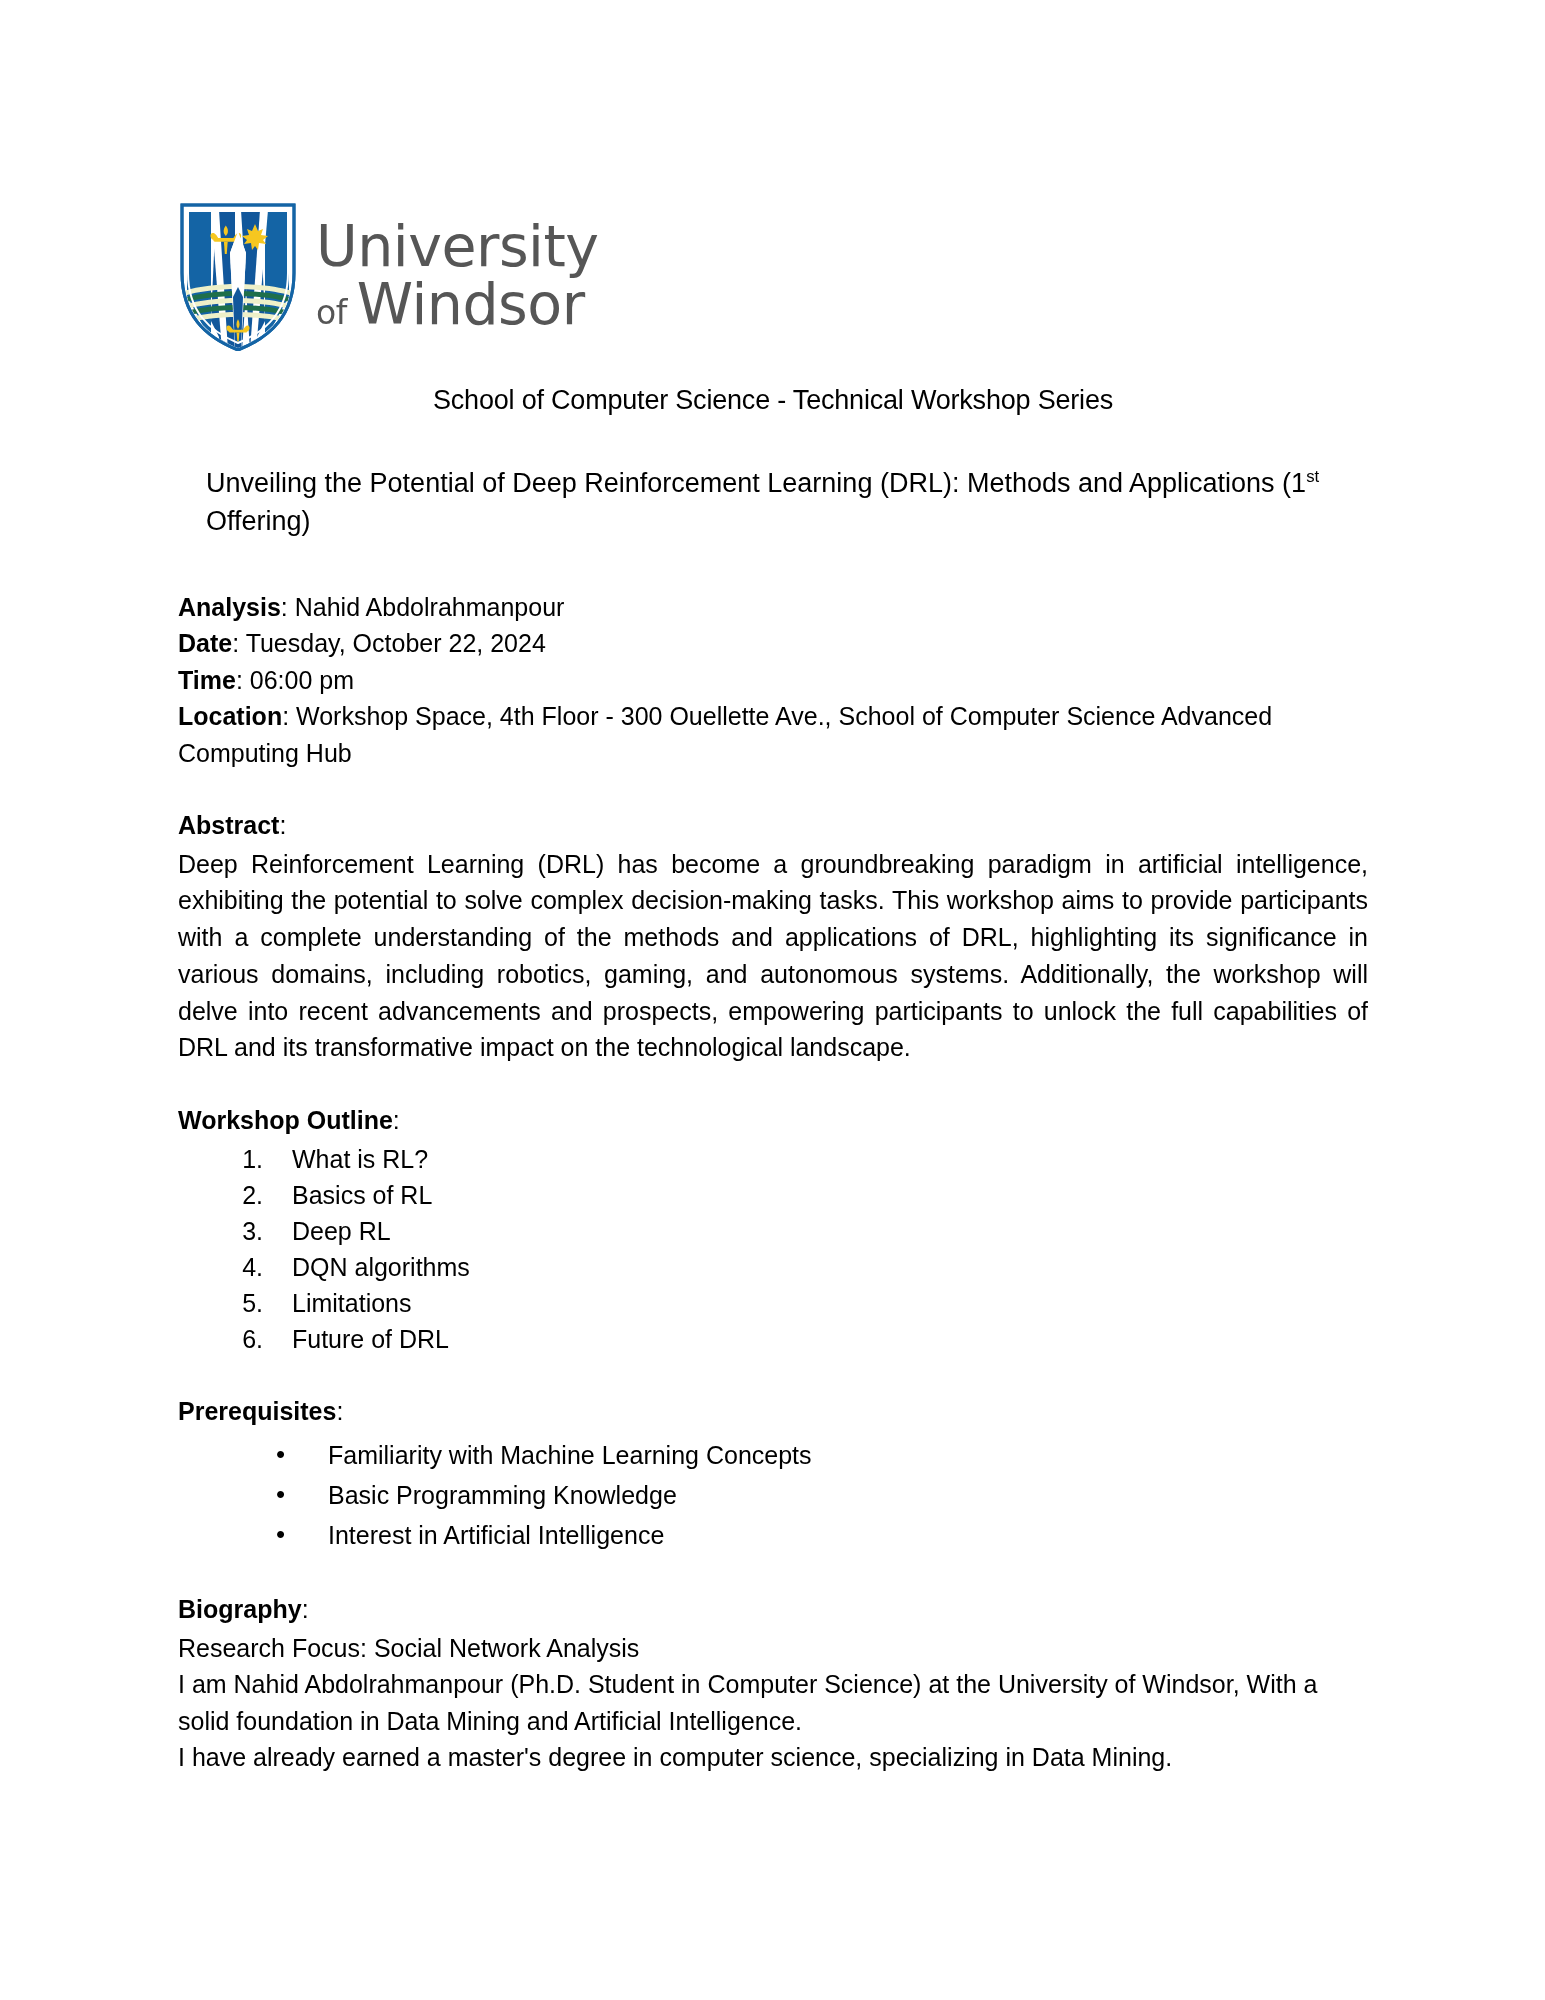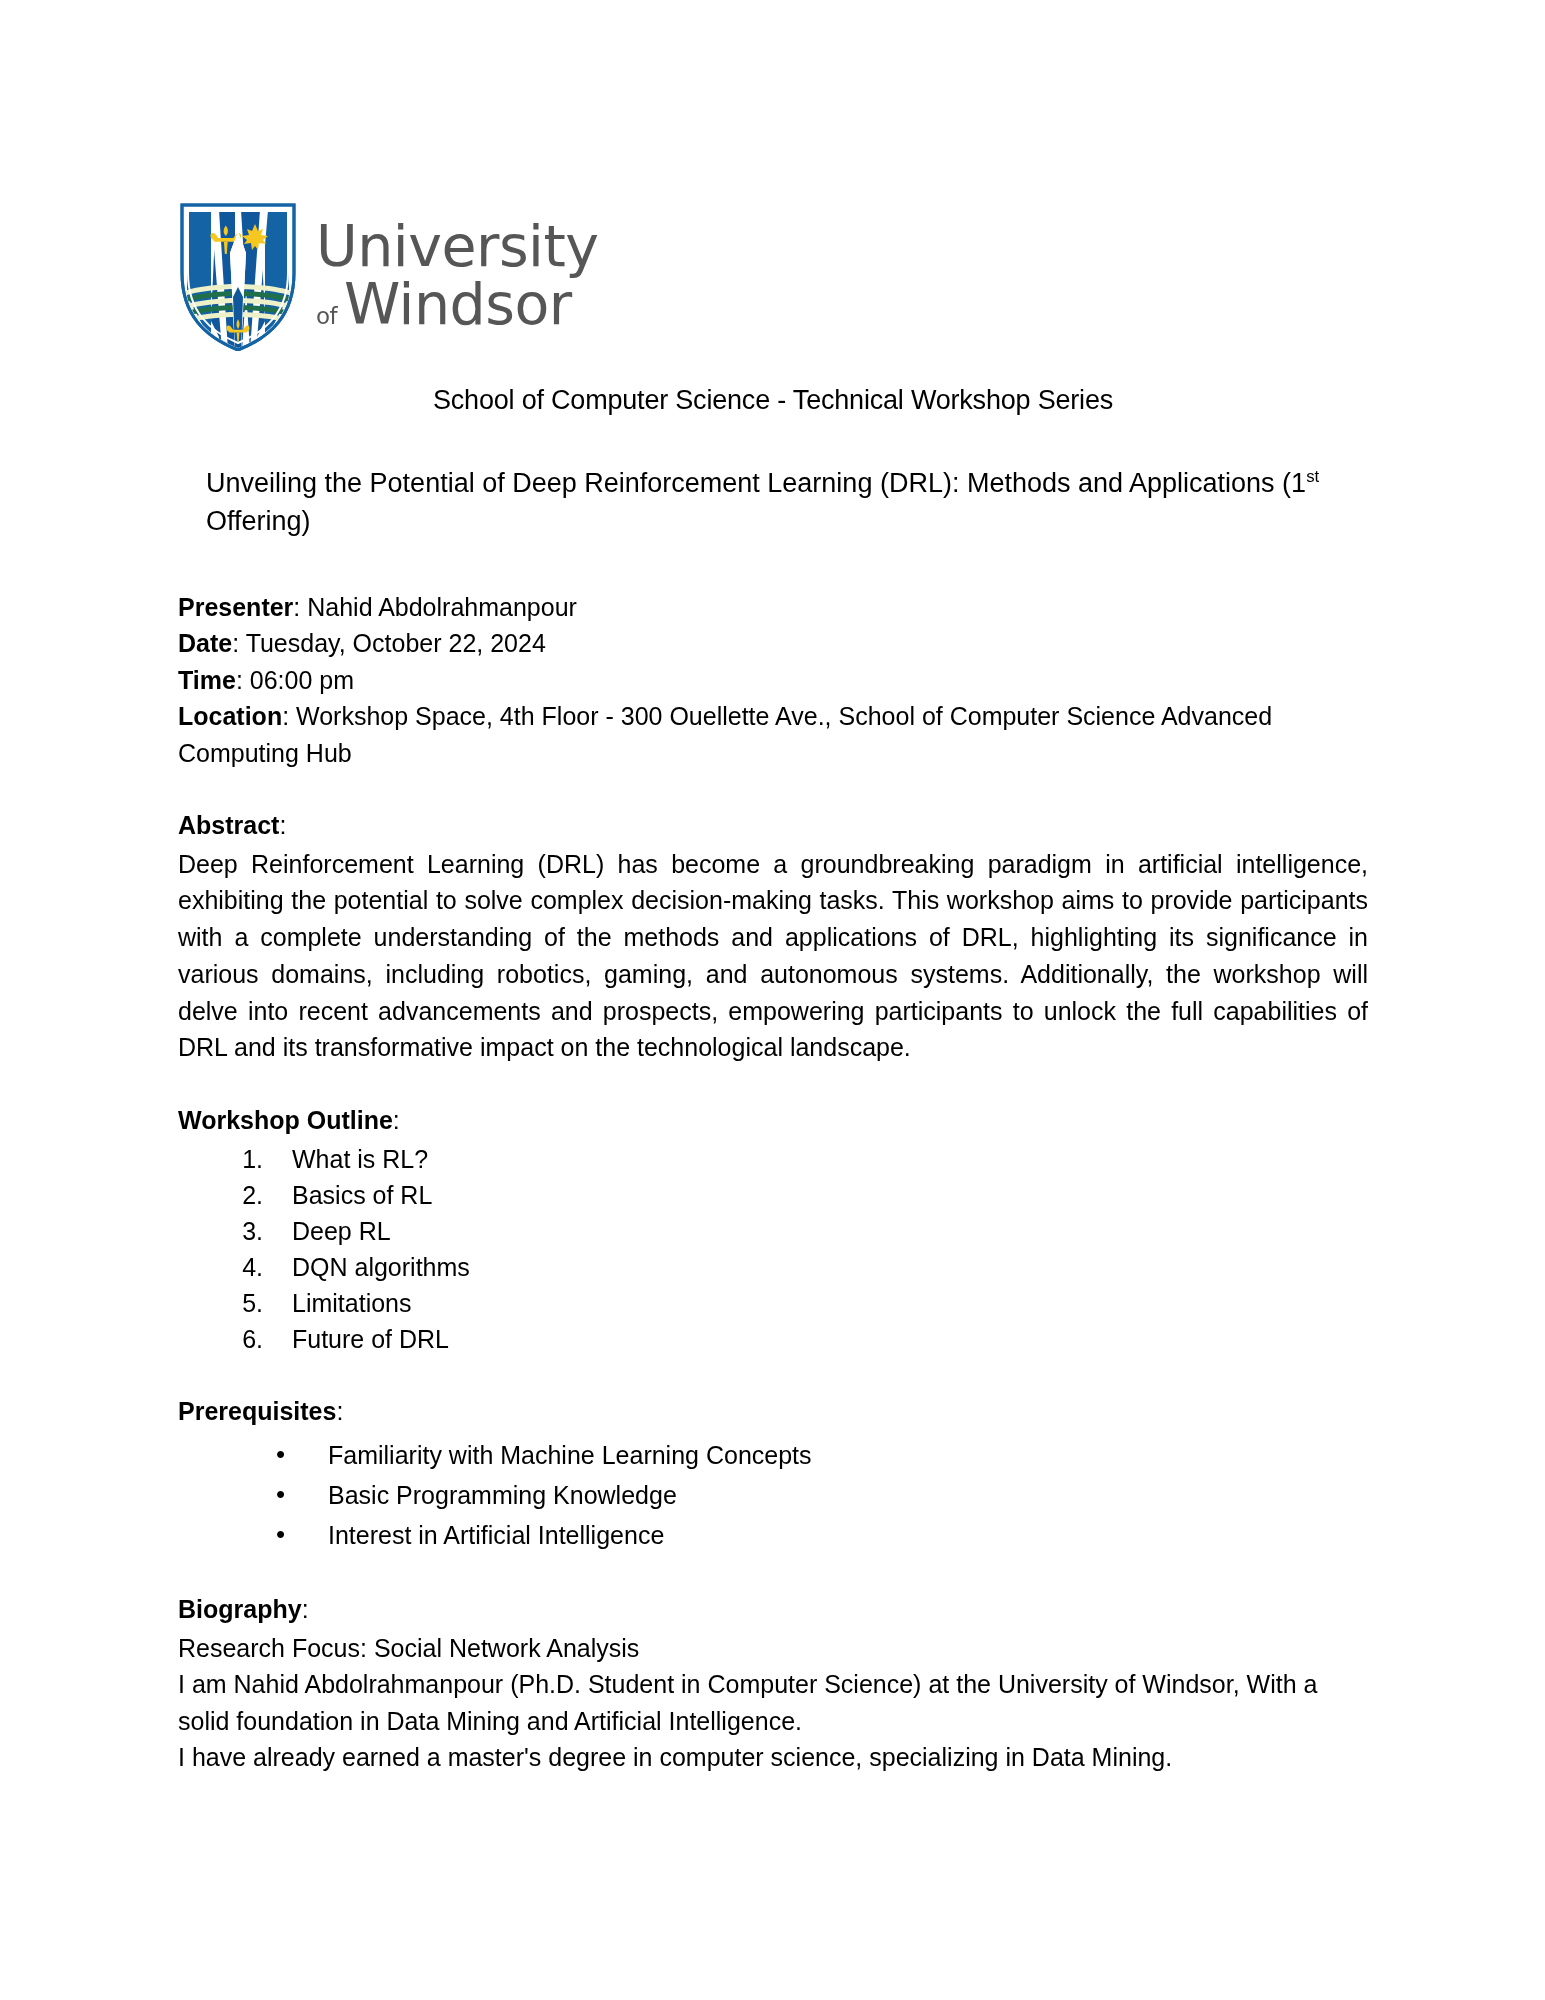--- a/index.html
+++ b/index.html
@@ -59,21 +59,21 @@
     font-family: "DejaVu Sans", sans-serif;
   }
   .wm-line2 {
     font-size: 57px;
     font-weight: 400;
     letter-spacing: -0.5px;
     font-family: "DejaVu Sans", sans-serif;
     margin-top: 2px;
   }
   .wm-of {
-    font-size: 23px;
+    font-size: 33px;
     vertical-align: baseline;
   }
 
   
   .series-title {
     text-align: center;
     font-weight: normal;
     font-size: 27px;
     margin-top: 22px;
     letter-spacing: -0.2px;
@@ -234,21 +234,21 @@
     </div>
 
     <div class="series-title">School of Computer Science - Technical Workshop Series</div>
 
     <div class="talk-title">
       <span>Unveiling the Potential of Deep Reinforcement Learning (DRL): Methods and</span>
       <span>Applications (1</span><sup>st</sup><span> Offering)</span>
     </div>
 
     <div class="meta">
-      <span class="row"><b>Presenter</b><span>: Nahid Abdolrahmanpour</span></span>
+      <span class="row"><b>Analysis</b><span>: Nahid Abdolrahmanpour</span></span>
       <span class="row"><b>Date</b><span>: Tuesday, October 22, 2024</span></span>
       <span class="row"><b>Time</b><span>: 06:00 pm</span></span>
       <span class="row"><b>Location</b><span>: Workshop Space, 4th Floor - 300 Ouellette Ave., School of Computer Science Advanced Computing Hub</span></span>
     </div>
 
     <div class="section">
       <div class="section-label"><span>Abstract</span><span class="colon">:</span></div>
       <div class="abstract-body">Deep Reinforcement Learning (DRL) has become a groundbreaking paradigm in artificial intelligence, exhibiting the potential to solve complex decision-making tasks. This workshop aims to provide participants with a complete understanding of the methods and applications of DRL, highlighting its significance in various domains, including robotics, gaming, and autonomous systems.  Additionally, the workshop will delve into recent advancements and prospects, empowering participants to unlock the full capabilities of DRL and its transformative impact on the technological landscape.</div>
     </div>
 

